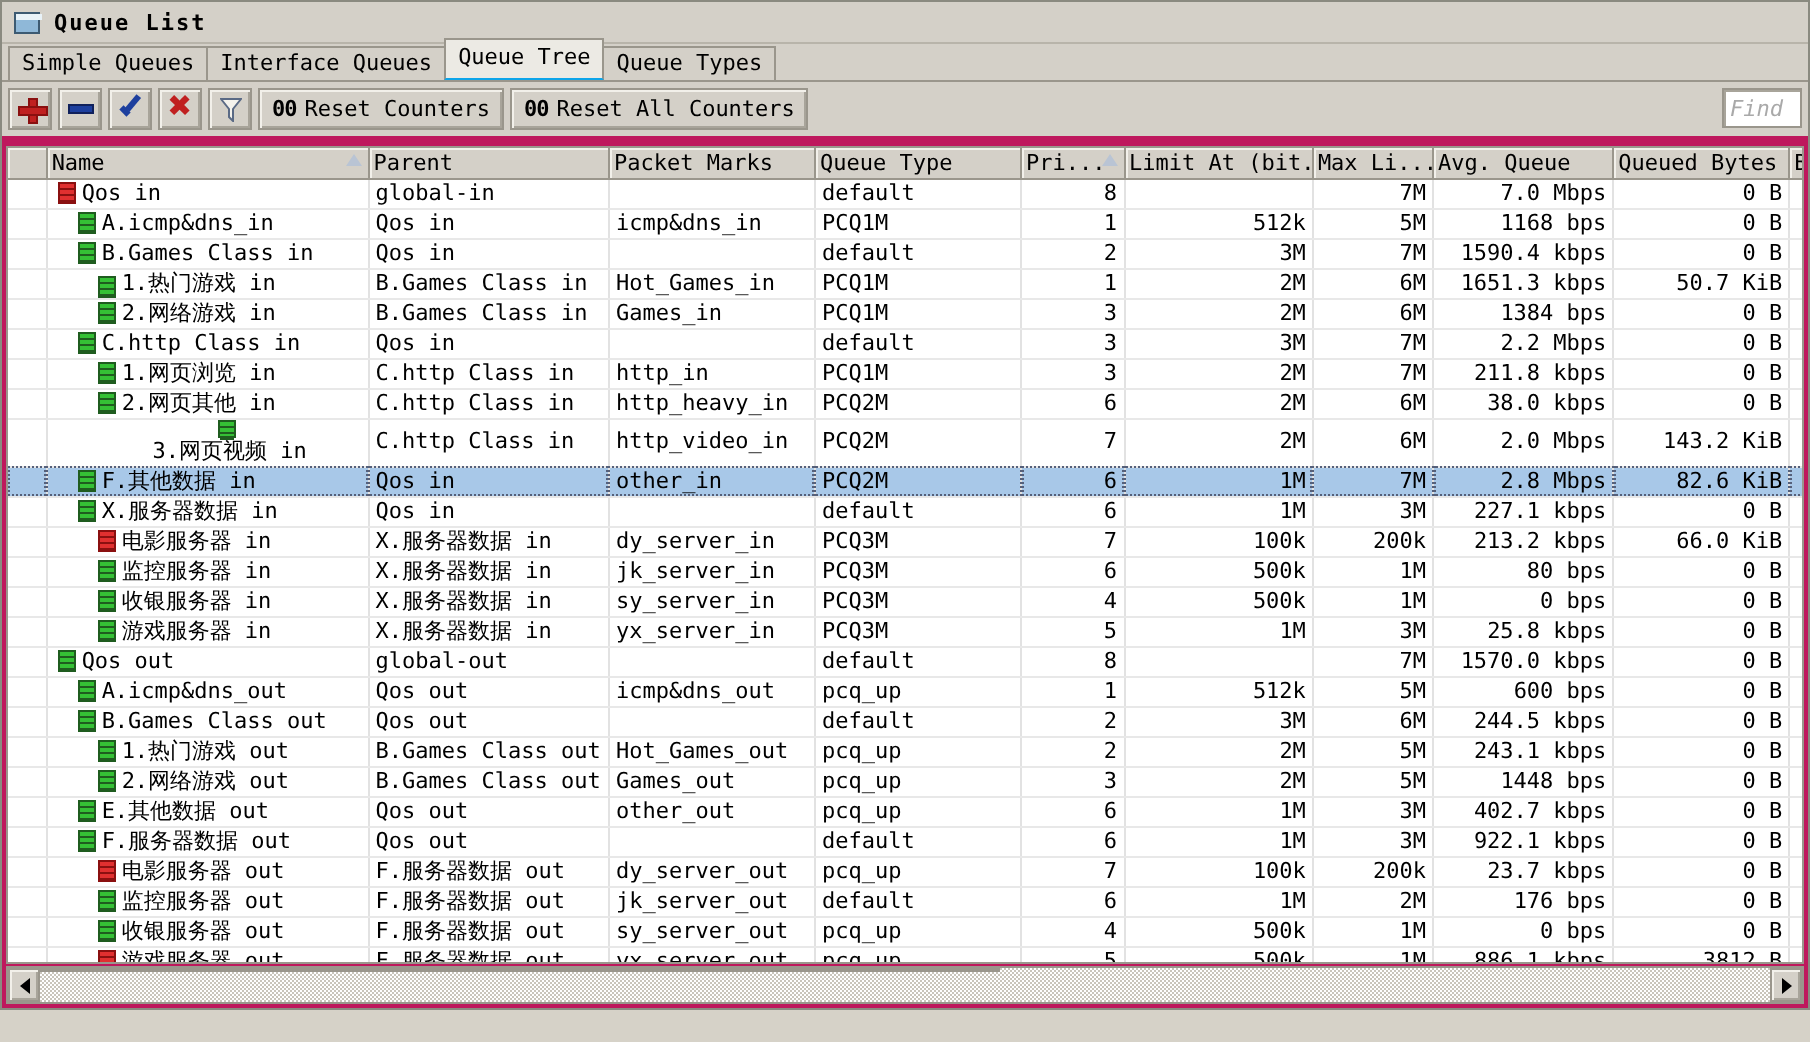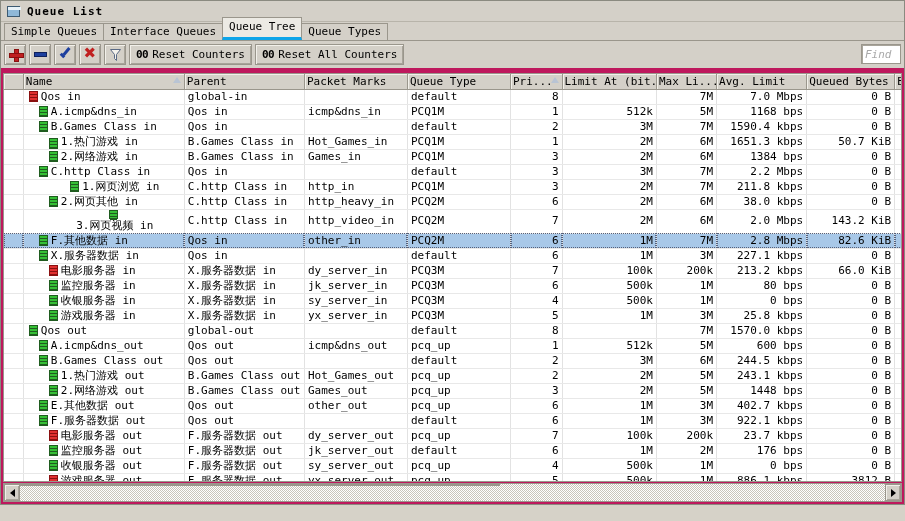--- a/index.html
+++ b/index.html
@@ -24,21 +24,21 @@
   .title-text{font-weight:bold;font-size:11px;letter-spacing:1px;color:#000;}
 
   
   .tabsbar{height:19px;background:#d4d0c8;position:relative;
            border-bottom:1px solid #9a968c;display:flex;align-items:flex-end;
            padding-left:3px;box-sizing:border-box;}
   .tab{height:16px;line-height:16px;padding:0 6px;background:#d4d0c8;
        border:1px solid #9a968c;border-bottom:none;margin-right:-1px;
        font-size:11px;color:#000;white-space:nowrap;}
   .tab.active{height:19px;line-height:18px;background:#eceae4;
-       border-bottom:3px solid #0ea5e9;position:relative;z-index:3;
+       border-bottom:1px solid #0ea5e9;position:relative;z-index:3;
        box-shadow:0 0 0 0 #fff;}
 
   
   .toolbar{height:27px;background:#d4d0c8;display:flex;align-items:center;
            padding:2px 3px;box-sizing:border-box;gap:3px;position:relative;}
   .tbtn{height:21px;min-width:21px;background:#d4d0c8;
         border:1px solid #9a968c;
         box-shadow:inset 1px 1px 0 #f2f0ea, inset -1px -1px 0 #a8a49a;
         display:flex;align-items:center;justify-content:center;
         font-size:11px;padding:0 6px;box-sizing:border-box;cursor:default;}
@@ -188,21 +188,21 @@
       <thead>
           <tr id="headrow">
             <th class="c-flag"><span></span></th>
             <th class="c-name"><span>Name</span><span class="sortarrow"></span></th>
             <th class="c-parent"><span>Parent</span></th>
             <th class="c-marks"><span>Packet Marks</span></th>
             <th class="c-qtype"><span>Queue Type</span></th>
             <th class="c-pri"><span>Pri...</span><span class="sortarrow"></span></th>
             <th class="c-limit"><span>Limit At (bit...</span></th>
             <th class="c-max"><span>Max Li...</span></th>
-            <th class="c-avg"><span>Avg. Limit</span></th>
+            <th class="c-avg"><span>Avg. Queue</span></th>
             <th class="c-queued"><span>Queued Bytes</span></th>
             <th class="c-bytes"><span>Bytes</span></th>
           </tr>
         </thead>
       <tbody id="bodyrows">
           <tr class="">
             <td class="c-flag"></td>
             <td class="c-name">
               <div class="namecell" style="padding-left: 2px;">
                 <span class="qicon red"></span>
@@ -305,21 +305,21 @@
             <td class="c-pri r"><span>3</span></td>
             <td class="c-limit r"><span>3M</span></td>
             <td class="c-max r"><span>7M</span></td>
             <td class="c-avg r"><span>2.2 Mbps</span></td>
             <td class="c-queued r"><span>0 B</span></td>
             <td class="c-bytes r"></td>
           </tr>
           <tr class="">
             <td class="c-flag"></td>
             <td class="c-name">
-              <div class="namecell" style="padding-left: 22px; justify-content: center;">
+              <div class="namecell" style="padding-left: 22px;">
                 <span class="qicon"></span>
                 <span class="nm">1.网页浏览 in</span>
               </div>
             </td>
             <td class="c-parent"><span>C.http Class in</span></td>
             <td class="c-marks"><span>http_in</span></td>
             <td class="c-qtype"><span>PCQ1M</span></td>
             <td class="c-pri r"><span>3</span></td>
             <td class="c-limit r"><span>2M</span></td>
             <td class="c-max r"><span>7M</span></td>

